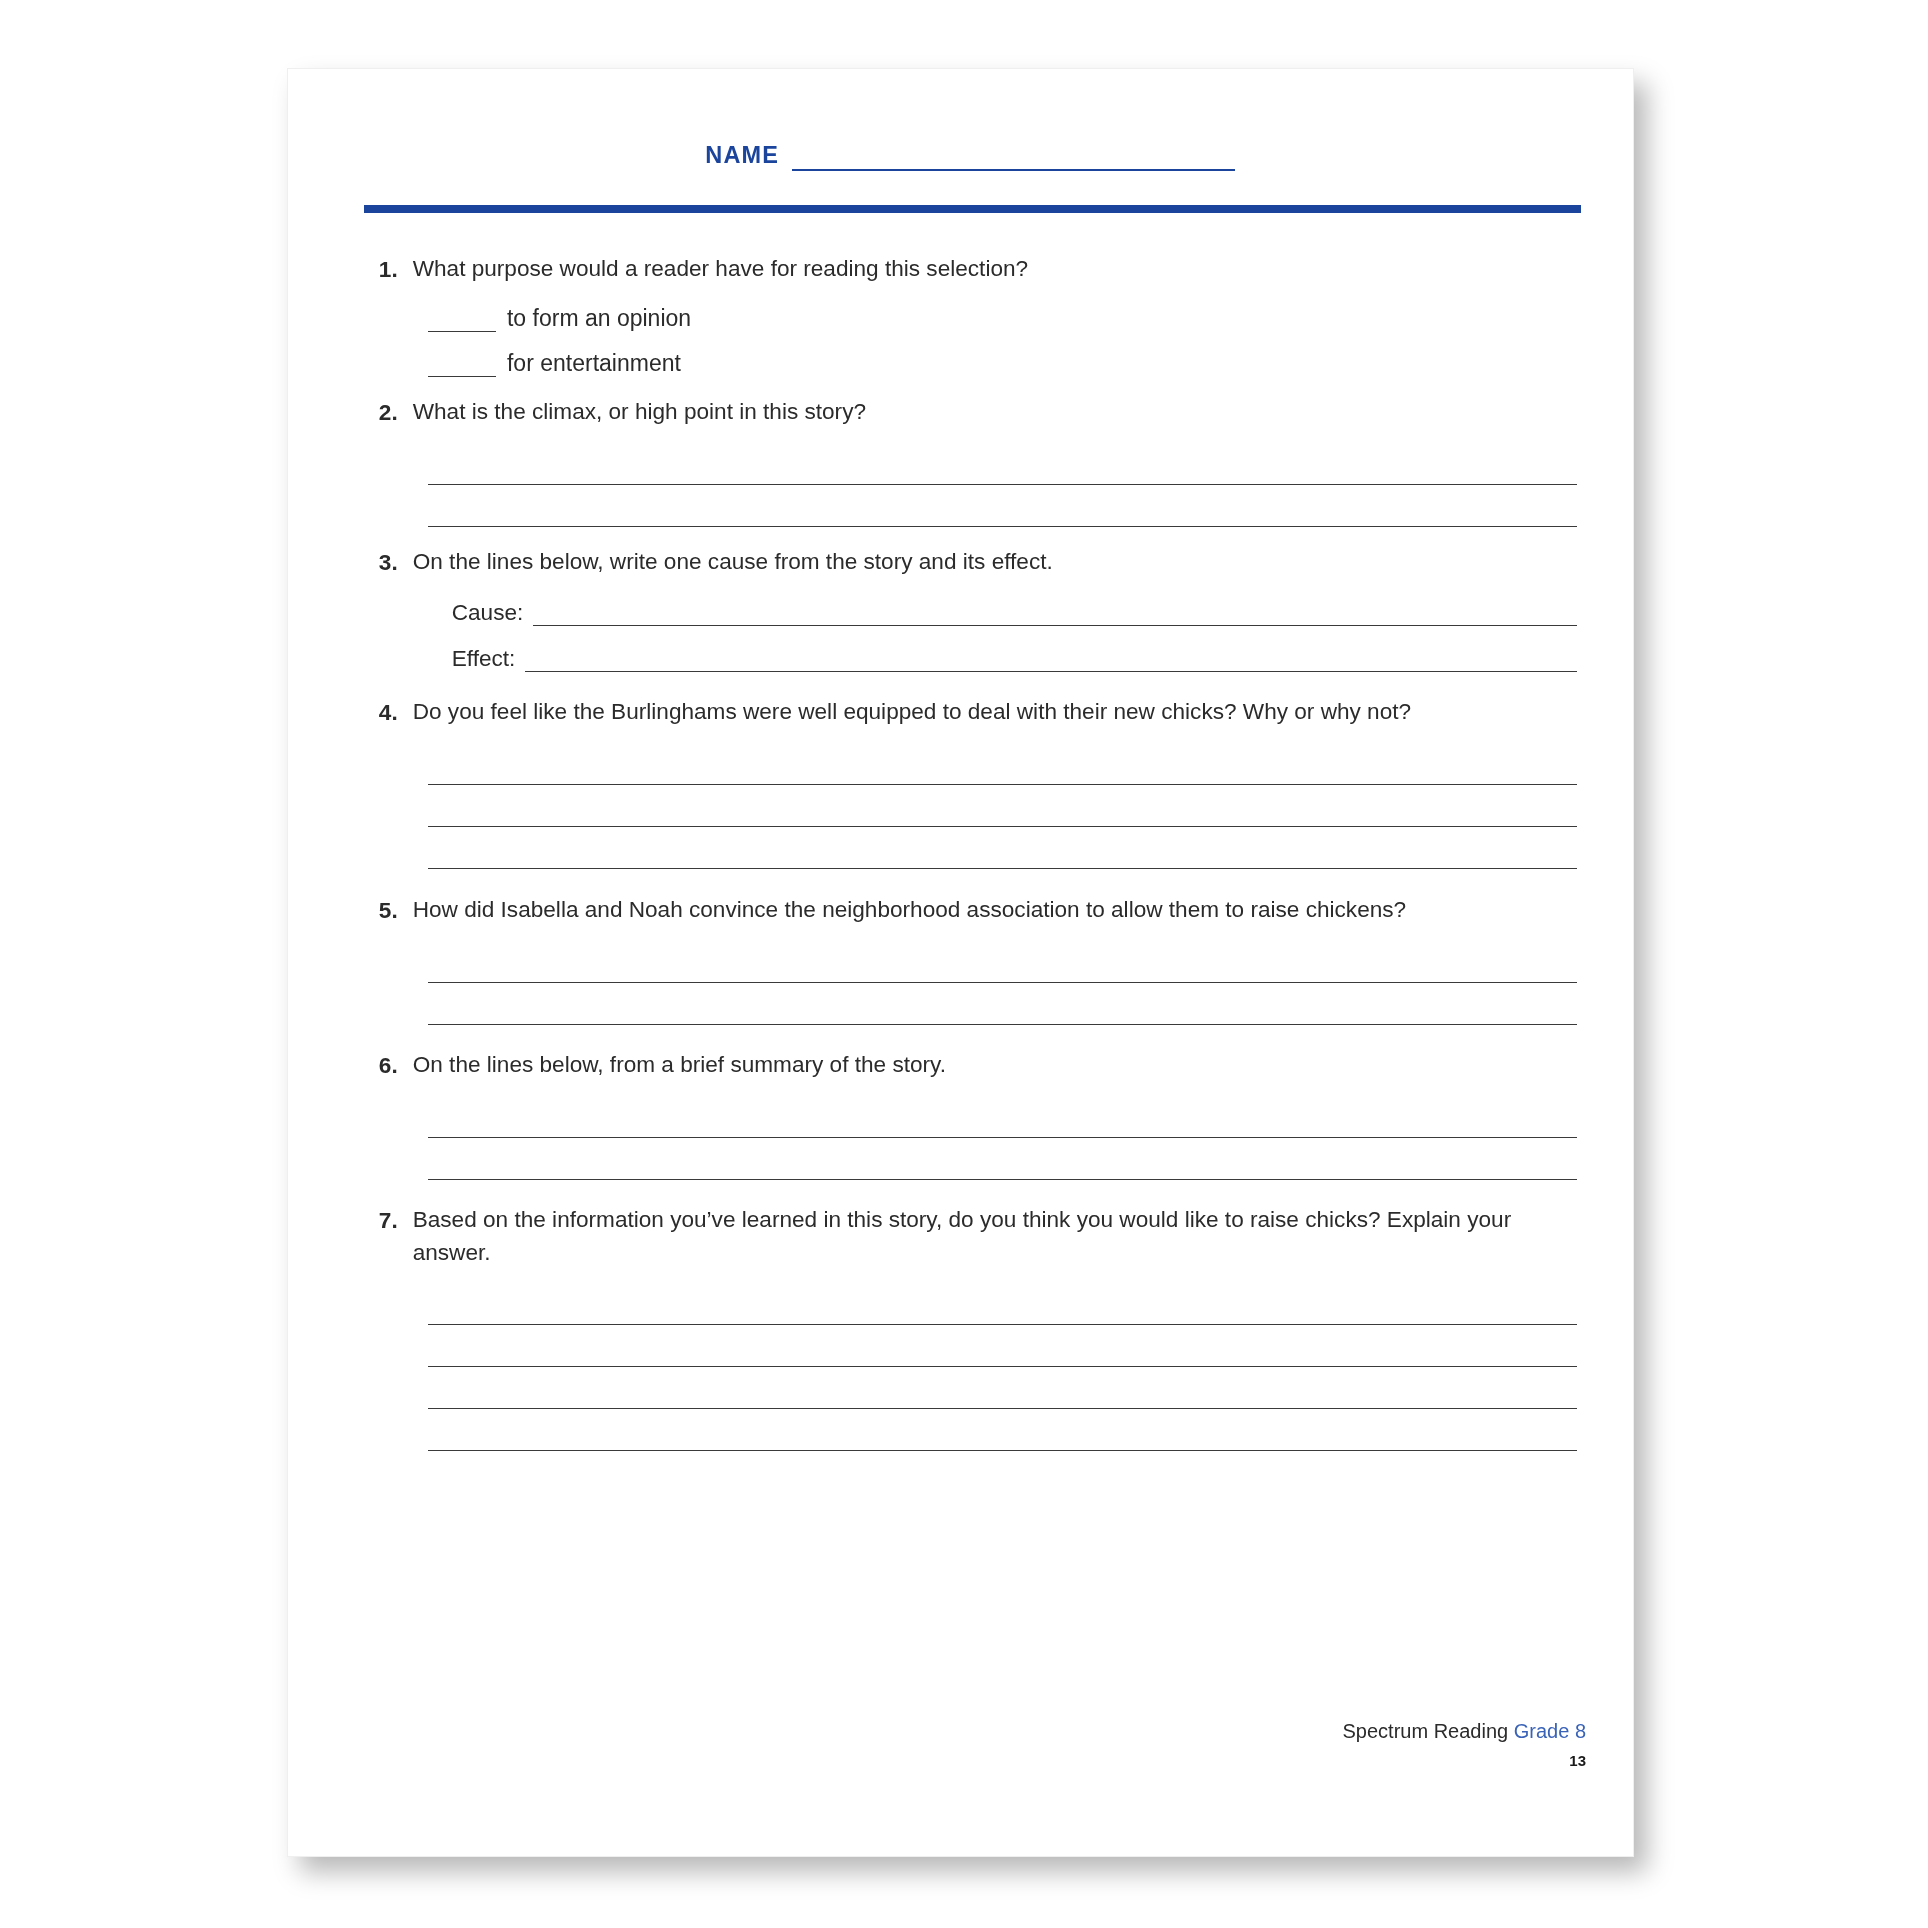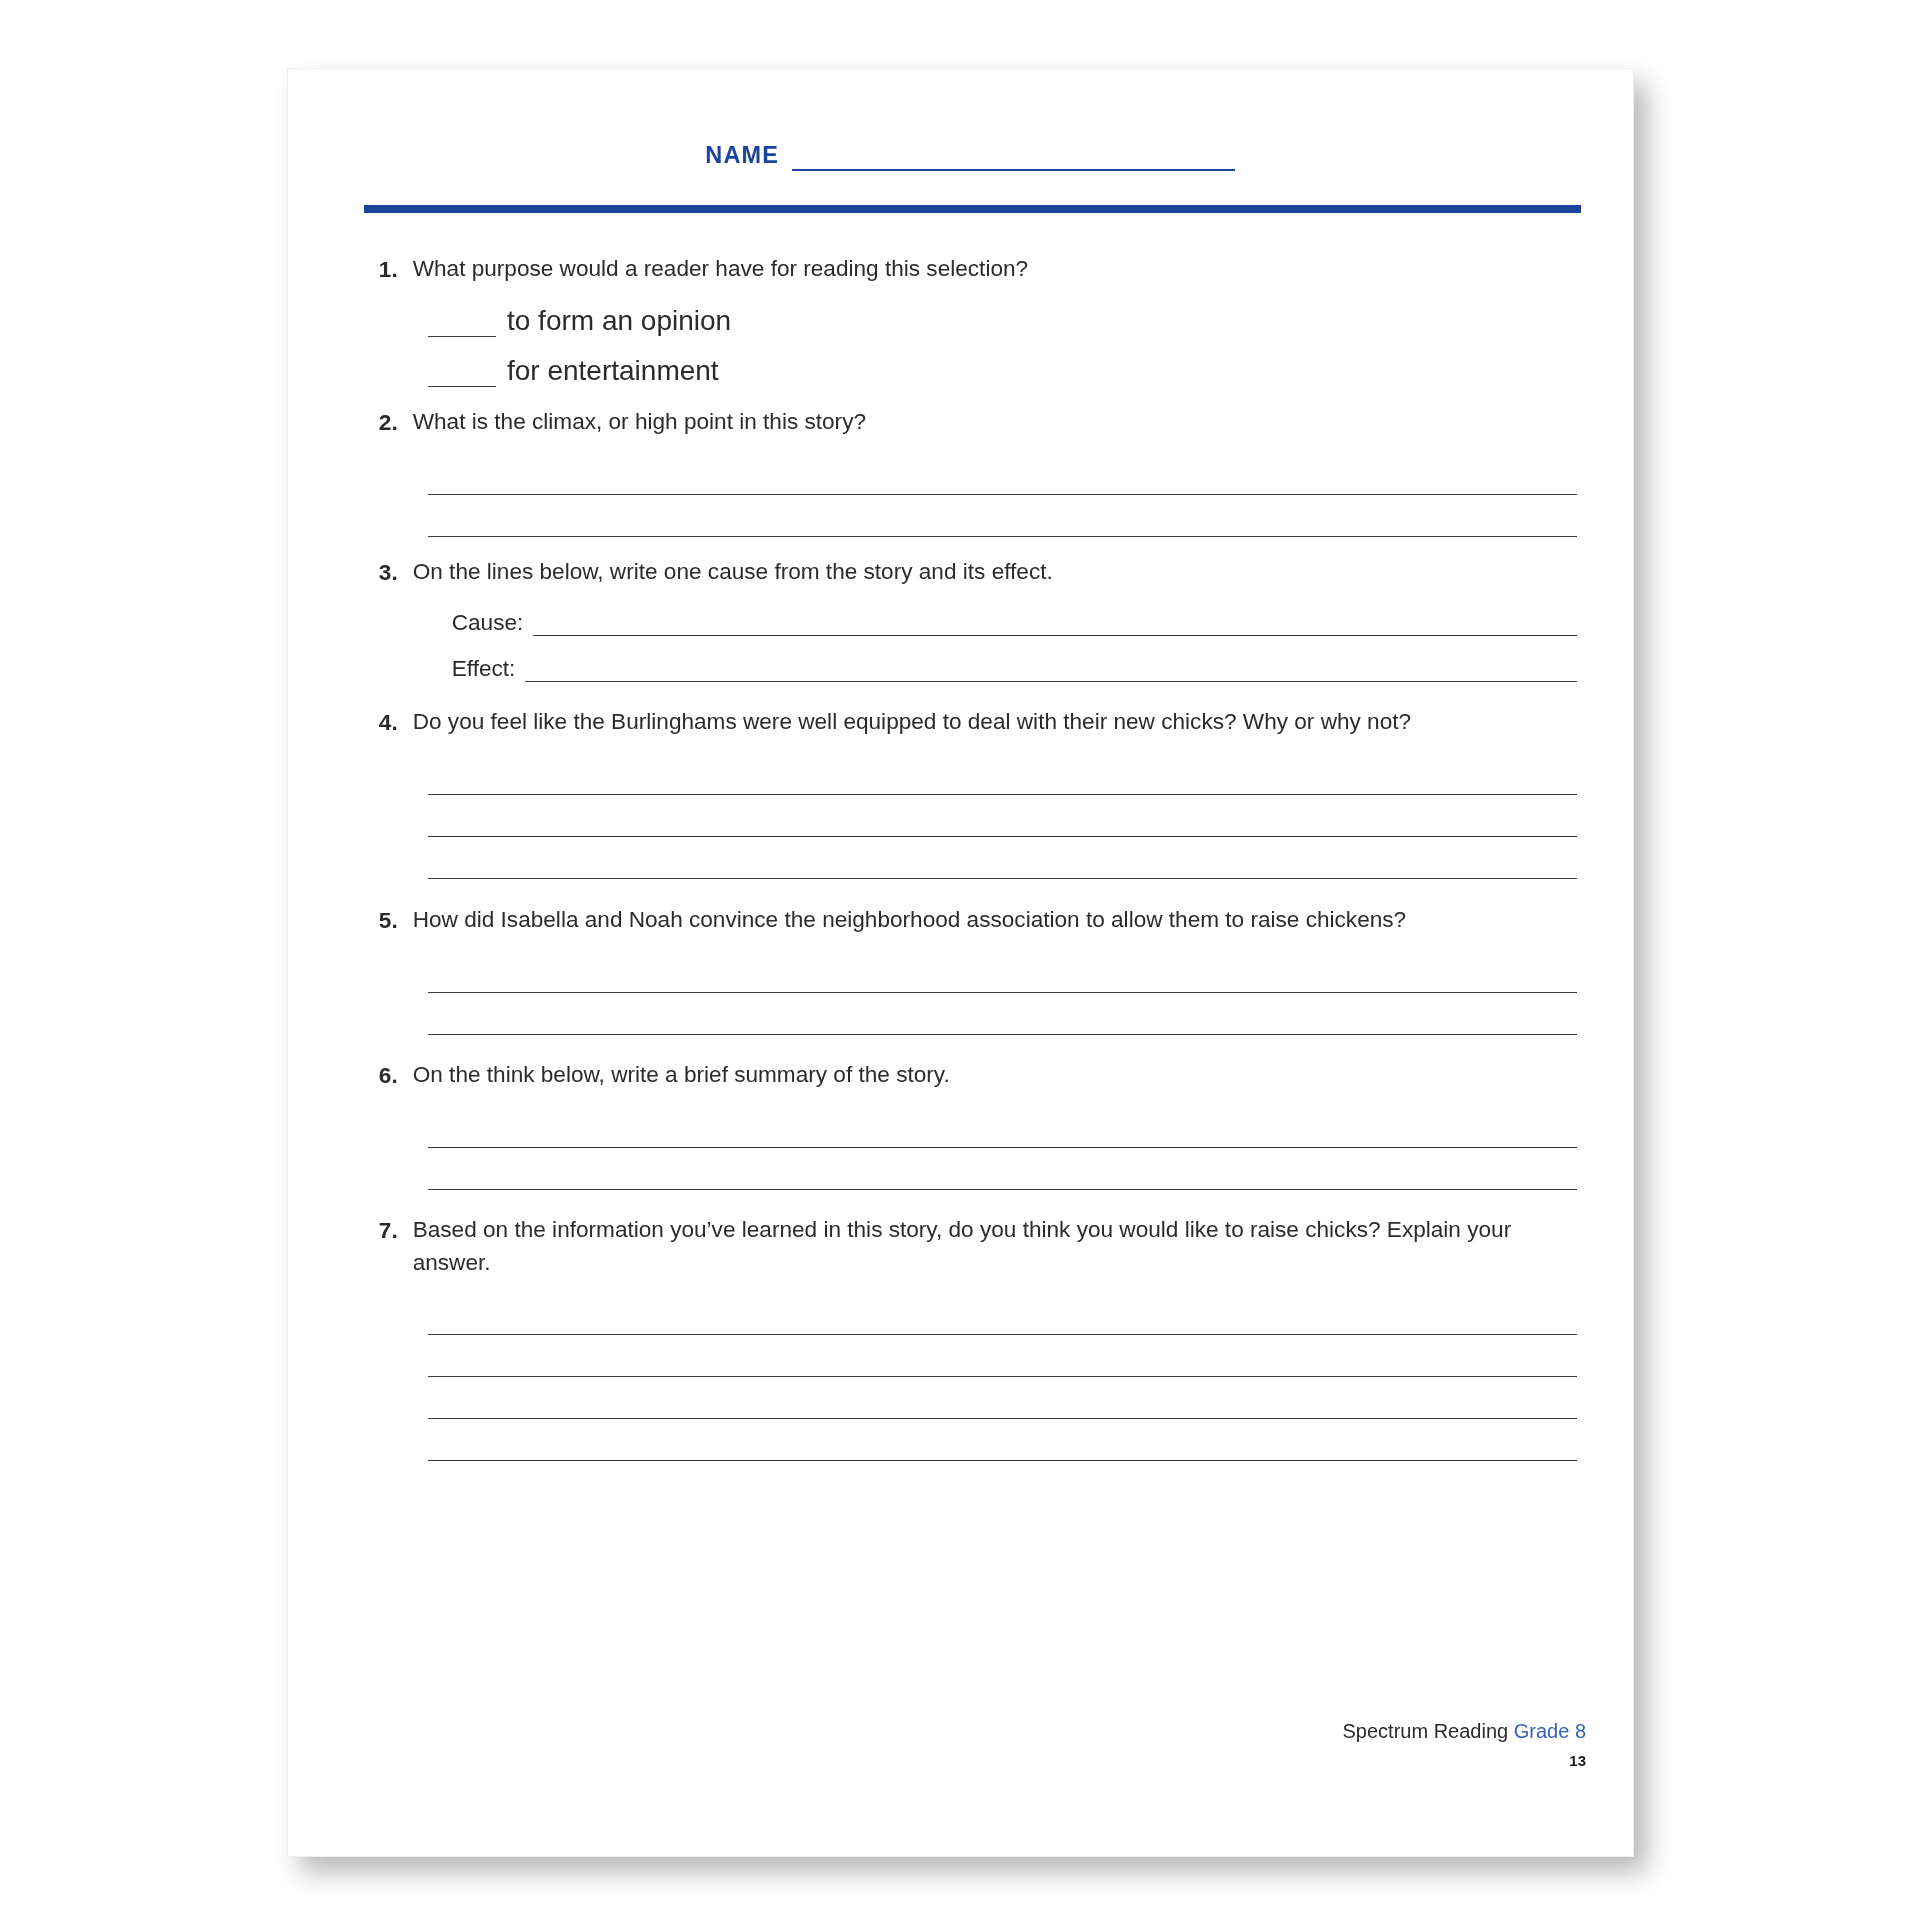--- a/index.html
+++ b/index.html
@@ -99,21 +99,21 @@
     padding-right: 11.3px;
   }
 
   .choices {
     margin-left: 64px;
   }
   .choice {
     display: flex;
     align-items: flex-end;
     margin-top: 18px;
-    font-size: 28px;
+    font-size: 23px;
     color: #2b2b2b;
   }
   .choice-blank {
     width: 68px;
     border-bottom: 1.5px solid #3a3a3a;
     height: 15px;
     margin-right: 11.3px;
   }
 
   .answer-lines {
@@ -243,21 +243,21 @@
           <div class="qnum">5.</div>
           <div class="qtext">How did Isabella and Noah convince the neighborhood association to allow them to raise chickens?</div>
         </div>
         <div class="answer-lines">
           <div class="aline first"></div>
           <div class="aline"></div>
         </div>
 
         <div class="qrow" style="margin-top:24.5px;">
           <div class="qnum">6.</div>
-          <div class="qtext">On the think below, write a brief summary of the story.</div>
+          <div class="qtext">On the lines below, from a brief summary of the story.</div>
         </div>
         <div class="answer-lines">
           <div class="aline first"></div>
           <div class="aline"></div>
         </div>
 
         <div class="qrow" style="margin-top:24.5px;">
           <div class="qnum">7.</div>
           <div class="qtext">Based on the information you’ve learned in this story, do you think you would like to raise chicks? Explain your answer.</div>
         </div>

